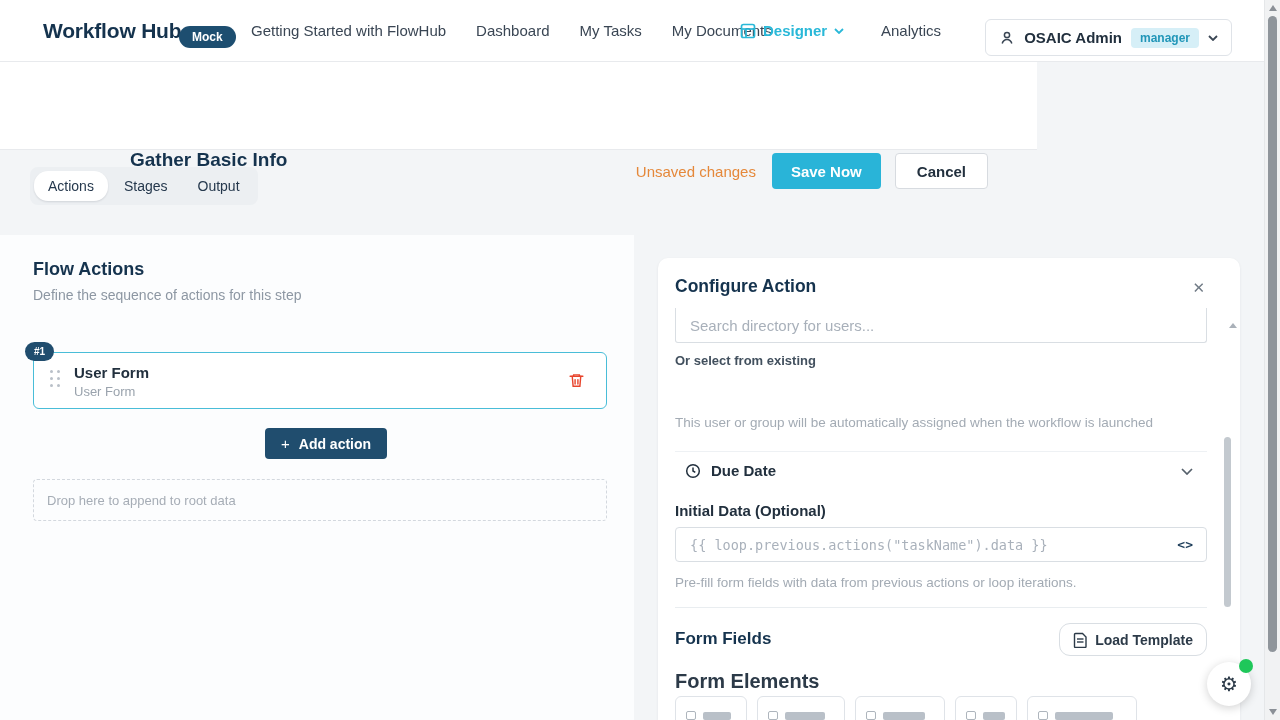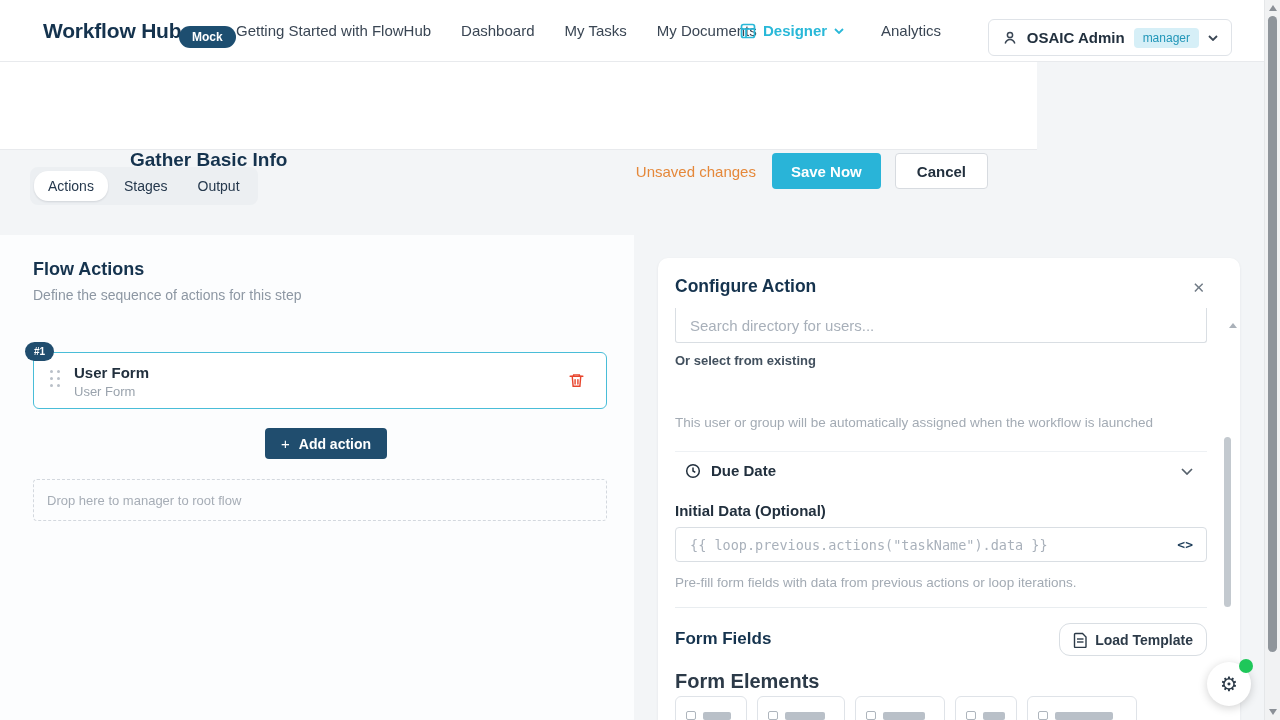--- a/index.html
+++ b/index.html
@@ -6,29 +6,29 @@
   html,body { width:1280px; height:720px; overflow:hidden; }
   body { font-family:"Liberation Sans",sans-serif; color:#22303e; }
   .screen { position:relative; width:1280px; height:720px; background:#f3f5f7; overflow:hidden; }
 
   
   .navbar { position:absolute; left:0; top:0; width:1280px; height:62px; background:#fff;
             border-bottom:1px solid #e8eaed; display:flex; align-items:center; }
   .brand { position:absolute; left:43px; font-size:21px; font-weight:bold; color:#15334e; letter-spacing:-0.2px; }
   .env-badge { position:absolute; left:179px; top:26px; background:#1d4e70; color:#fff; font-size:12px;
                font-weight:bold; padding:4px 13px; border-radius:999px; }
-  .nav-links { position:absolute; left:236px; display:flex; gap:30px; align-items:center; }
+  .nav-links { position:absolute; left:251px; display:flex; gap:30px; align-items:center; }
   .nav-link { font-size:15px; color:#3a4654; cursor:pointer; white-space:nowrap; }
   .designer-group { position:absolute; left:740px; display:flex; align-items:center; gap:7px; color:#29b8d8;
                     font-size:15px; font-weight:bold; cursor:pointer; }
   .analytics { position:absolute; left:881px; font-size:15px; color:#3a4654; cursor:pointer; }
   .user-box { position:absolute; right:48px; top:19px; height:37px; display:flex; align-items:center; gap:9px;
               border:1px solid #dfe3e8; border-radius:6px; background:#fff; padding:0 13px; cursor:pointer; }
   .user-name { font-size:15px; font-weight:bold; color:#22303e; }
-  .role-badge { background:#d6eff7; color:#2196b8; font-size:12px; font-weight:normal; padding:3px 9px; border-radius:4px; }
+  .role-badge { background:#d6eff7; color:#2196b8; font-size:12px; font-weight:bold; padding:3px 9px; border-radius:4px; }
 
   
   .page-header { position:absolute; left:0; top:62px; width:1037px; height:88px; background:#fff;
                  border-bottom:1px solid #e8eaed; }
   .back-btn { position:absolute; left:47px; top:100px; display:flex; align-items:center; gap:10px;
               font-size:15px; font-weight:bold; color:#22303e; cursor:pointer; }
   .back-arrow { font-size:17px; color:#3a4654; }
   .ph-title { position:absolute; left:130px; top:87px; font-size:19px; font-weight:bold; color:#15334e; }
   .ph-subtitle { position:absolute; left:130px; top:115px; font-size:14px; color:#8d97a3; }
   .ph-right { position:absolute; right:49px; top:91px; height:36px; display:flex; align-items:center; gap:14px; }
@@ -221,21 +221,21 @@
         </svg>
       </div>
     </div>
 
     <button class="add-action">
       <span class="add-plus">+</span>
       <span>Add action</span>
     </button>
 
     <div class="drop-zone">
-      <span class="drop-hint">Drop here to manager to root flow</span>
+      <span class="drop-hint">Drop here to append to root data</span>
     </div>
   </div>
 
   <div class="config-panel">
     <div class="config-title">Configure Action</div>
     <div class="close-btn">✕</div>
 
     <input class="search-input" type="text" placeholder="Search directory for users..." style="">
     <div class="mini-up-arrow"></div>
 

